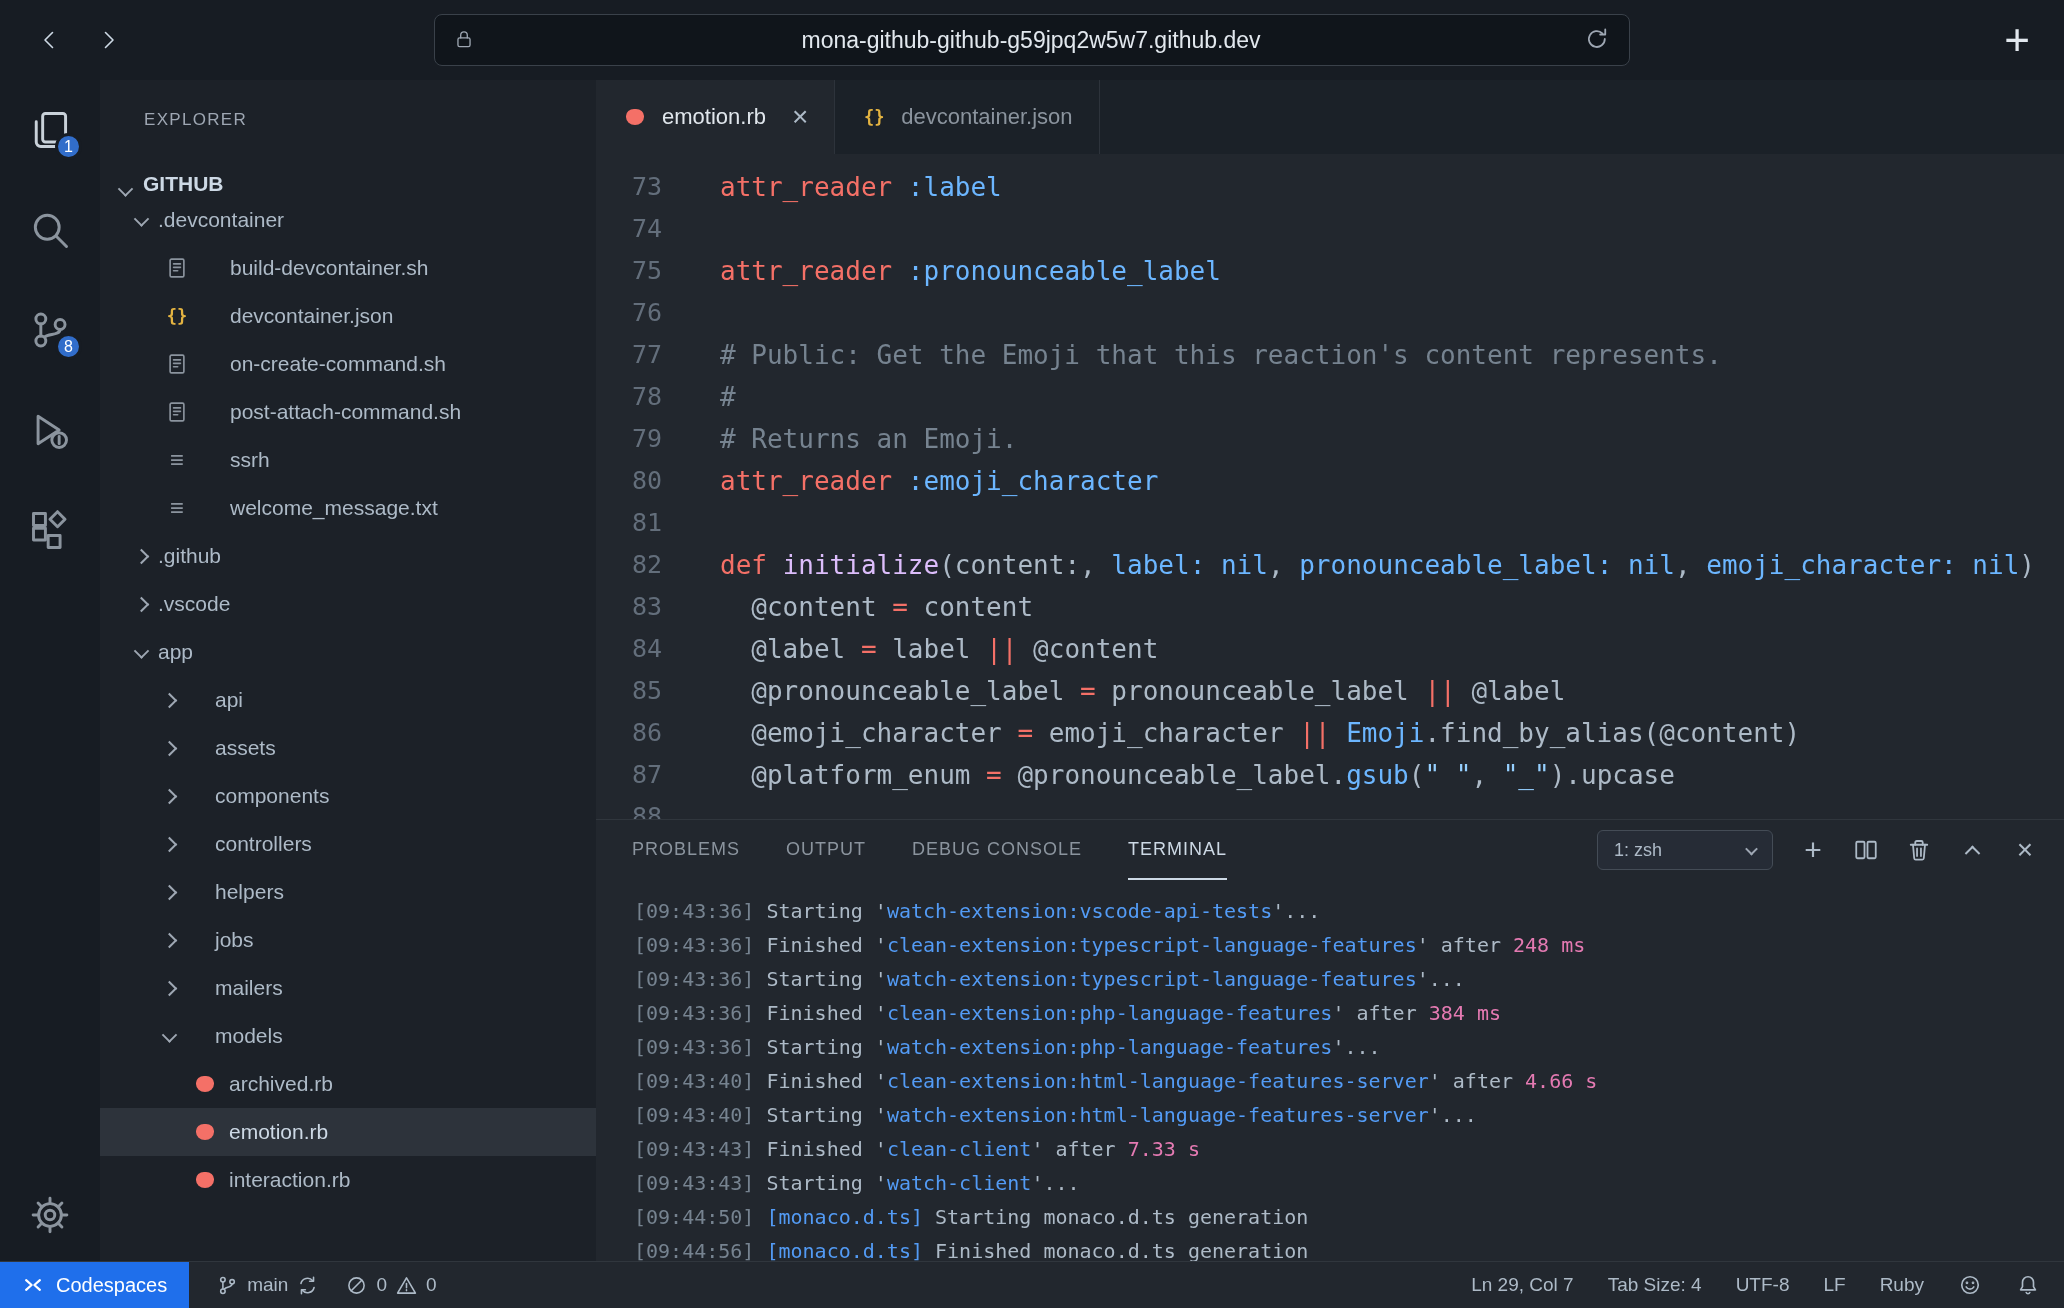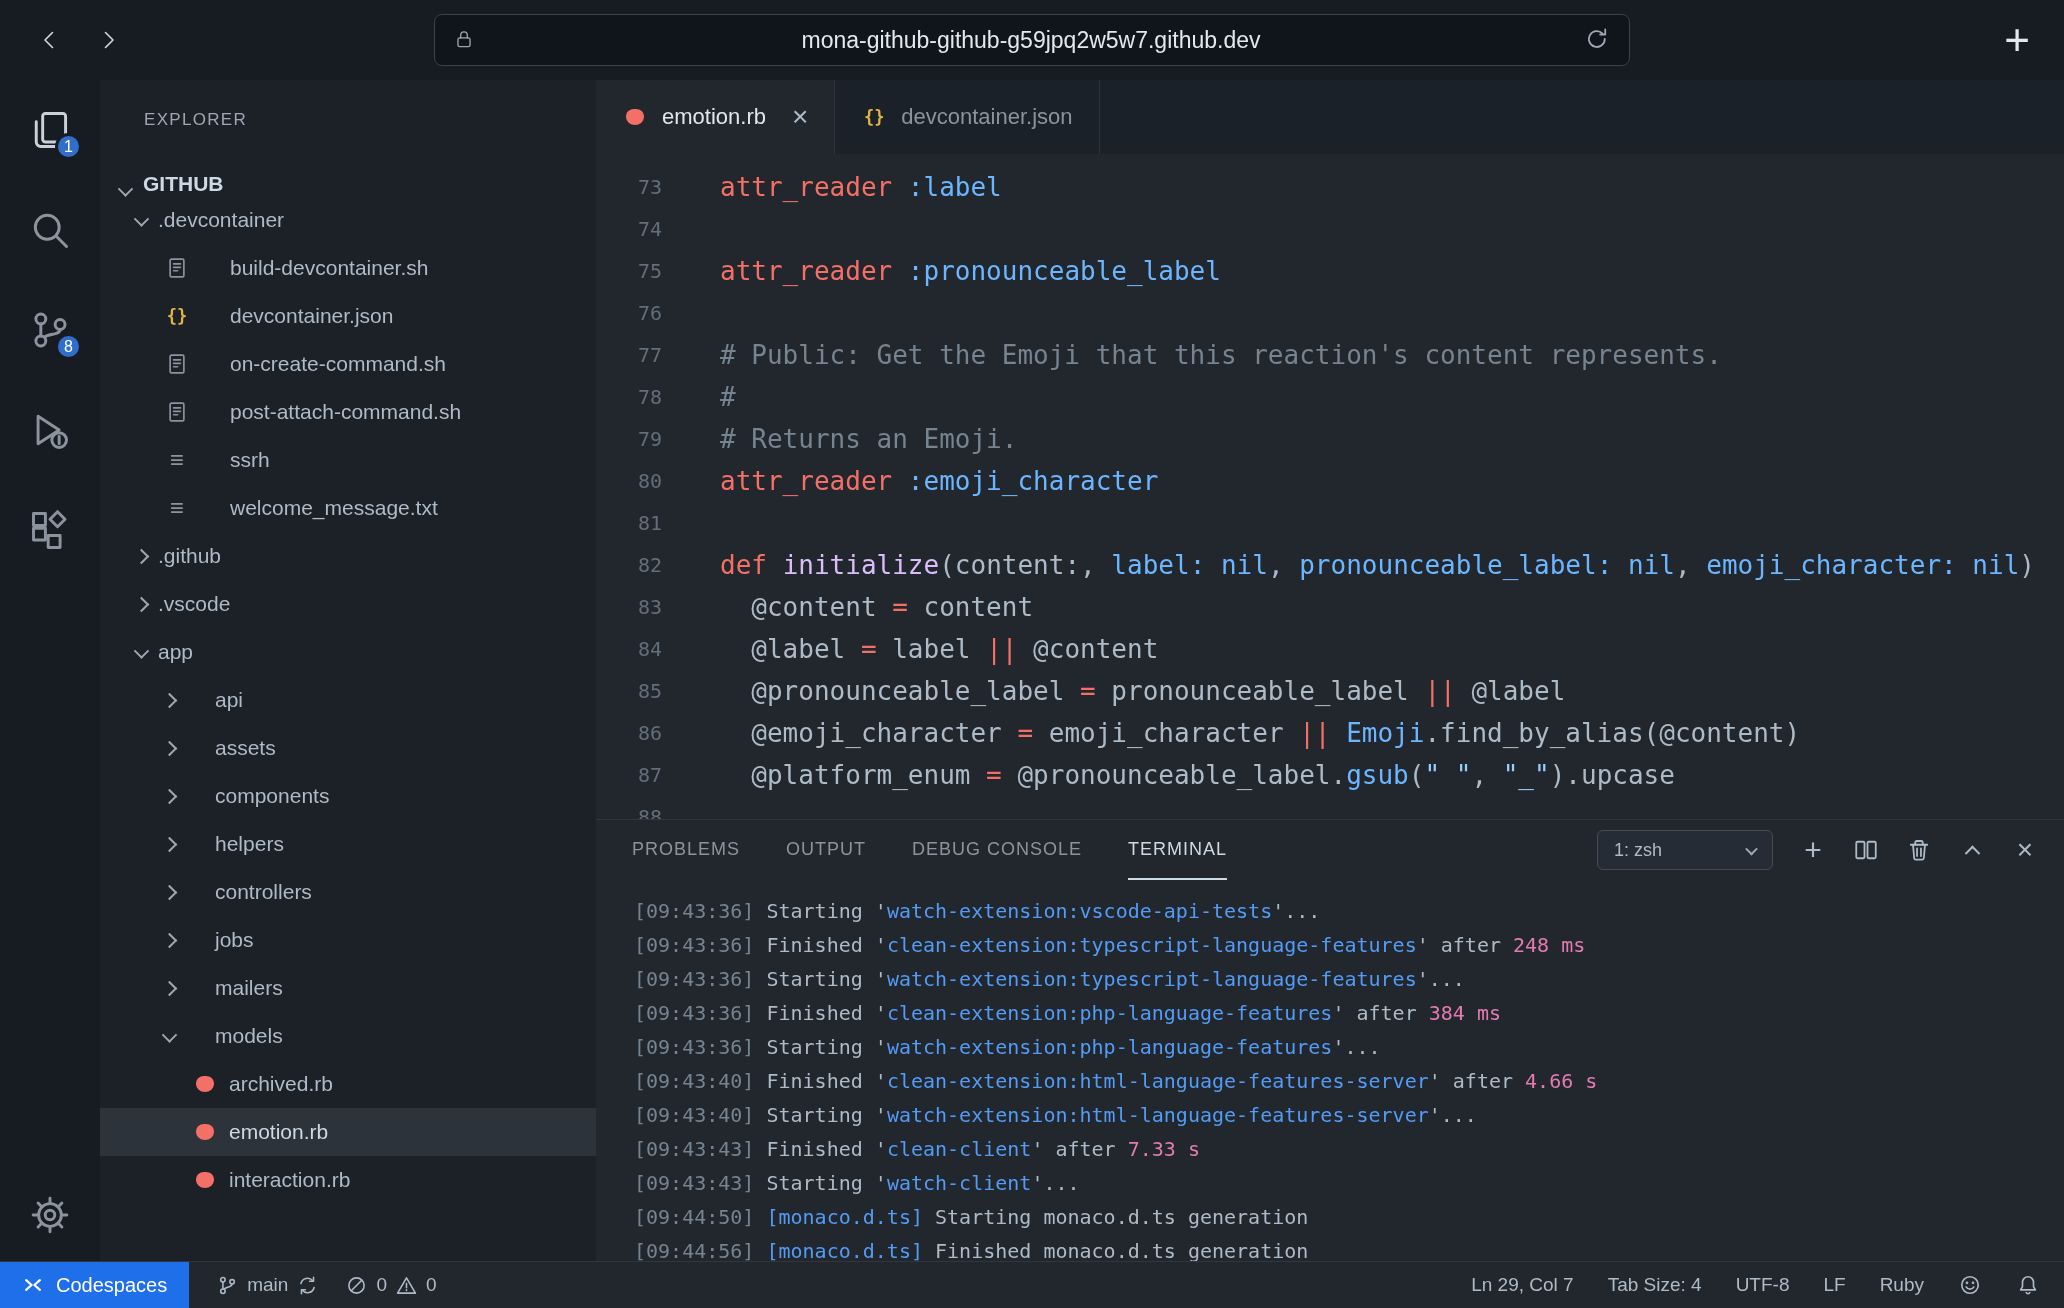--- a/index.html
+++ b/index.html
@@ -53,21 +53,21 @@
 
   
   .editor-group { flex:1; display:flex; flex-direction:column; background:#22272e; min-width:0; }
   .tab-strip { height:74px; background:#1b2128; display:flex; align-items:stretch; flex:none; }
   .tab { display:flex; align-items:center; gap:14px; padding:0 26px; font-size:22px; color:#8b949e; border-right:1px solid #2d333b; cursor:pointer; }
   .tab.active { background:#22272e; color:#e0e6ec; }
   .tab-close { font-size:28px; color:#adbac7; margin-left:12px; line-height:1; cursor:pointer; }
 
   .code-area { height:665px; flex:none; overflow:hidden; padding-top:12px; font-family:"DejaVu Sans Mono",monospace; font-size:26px; }
   .code-line { display:flex; height:42px; line-height:42px; white-space:pre; }
-  .gutter { width:66px; text-align:right; color:#636e7b; flex:none; font-size:20px; }
+  .gutter { width:66px; text-align:right; color:#636e7b; flex:none; font-size:25px; }
   .code-text { margin-left:58px; }
   .tk-kw { color:#f47067; } .tk-op { color:#f47067; }
   .tk-sym { color:#6cb6ff; }
   .tk-cm { color:#768390; }
   .tk-pl { color:#adbac7; }
   .tk-fn { color:#dcbdfb; }
   .tk-str { color:#96d0ff; }
 
   
   .panel { flex:1; border-top:1px solid #30363d; display:flex; flex-direction:column; min-height:0; }
@@ -262,25 +262,25 @@
           <div class="tree-row lvl2">
             <span class="chev right"></span>
             <span class="tree-label">assets</span>
           </div>
           <div class="tree-row lvl2">
             <span class="chev right"></span>
             <span class="tree-label">components</span>
           </div>
           <div class="tree-row lvl2">
             <span class="chev right"></span>
+            <span class="tree-label">controllers</span>
+          </div>
+          <div class="tree-row lvl2">
+            <span class="chev right"></span>
             <span class="tree-label">helpers</span>
-          </div>
-          <div class="tree-row lvl2">
-            <span class="chev right"></span>
-            <span class="tree-label">controllers</span>
           </div>
           <div class="tree-row lvl2">
             <span class="chev right"></span>
             <span class="tree-label">jobs</span>
           </div>
           <div class="tree-row lvl2">
             <span class="chev right"></span>
             <span class="tree-label">mailers</span>
           </div>
           <div class="tree-row lvl2">

